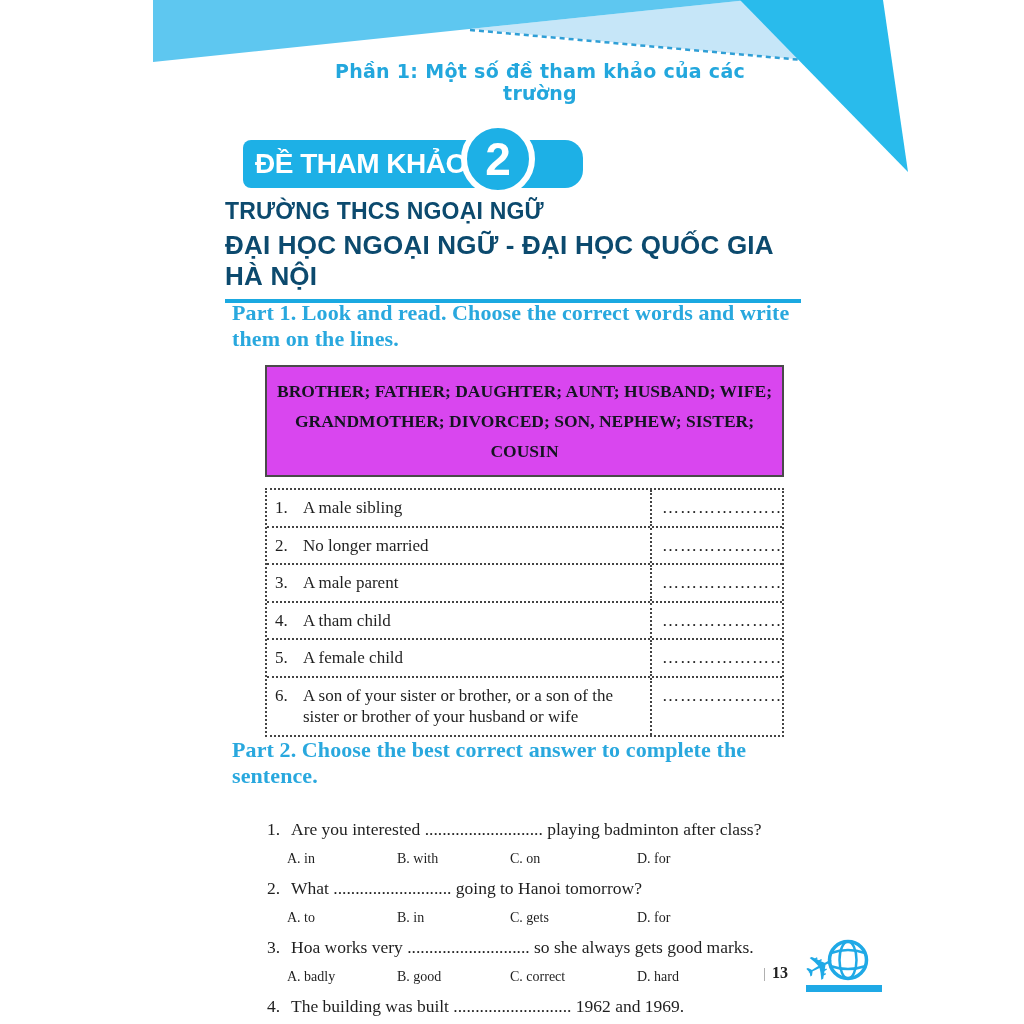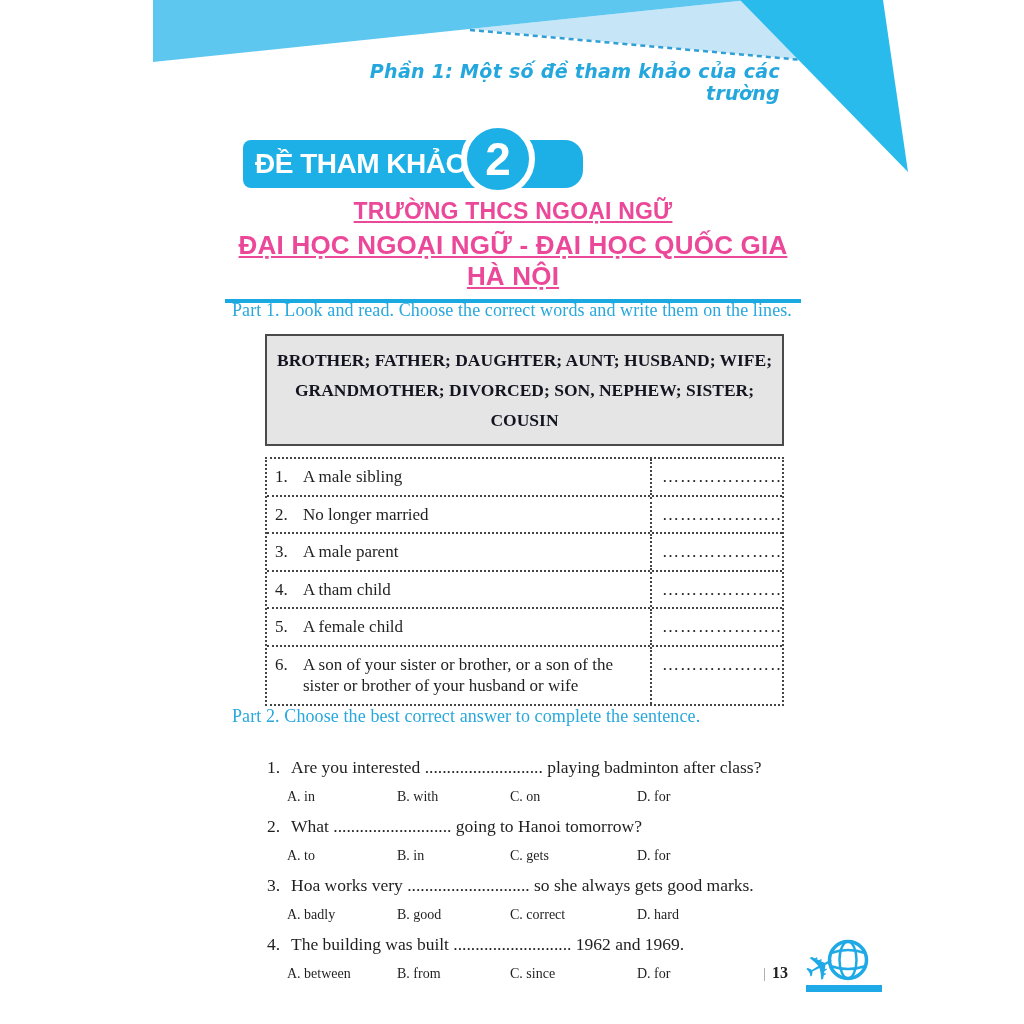--- a/index.html
+++ b/index.html
@@ -10,23 +10,23 @@
     font-family:"Liberation Serif", serif;
     color:#1f1f1f;
     overflow:hidden;
   }
 
   
   .header-art { position:absolute; top:0; left:0; width:1024px; height:200px; }
 
   .breadcrumb {
     position:absolute; top:60px; left:300px; width:480px;
-    text-align:right;
+    text-align:center;
     font-family:"DejaVu Sans", sans-serif;
-    font-weight:bold; font-style:italic;
+    font-weight:bold; 
     font-size:19px; color:#23a7dd; letter-spacing:0.3px;
   }
 
   
   .banner { position:absolute; left:243px; top:140px; height:48px; }
   .banner-rect {
     position:relative; width:340px; height:48px;
     background:#1db0e6; border-radius:8px 18px 18px 8px;
     display:flex; align-items:center; padding-left:12px;
   }
@@ -37,37 +37,37 @@
   .banner-circle {
     position:absolute; left:218px; top:-18px;
     width:74px; height:74px; border-radius:50%;
     background:#1db0e6; border:6px solid #ffffff;
     display:flex; align-items:center; justify-content:center;
     font-family:"Liberation Sans", sans-serif; font-weight:bold;
     font-size:46px; color:#ffffff;
   }
 
   
-  .school { position:absolute; left:225px; top:198px; width:576px; text-align:center;
-            font-family:"Liberation Sans", sans-serif; font-weight:bold; color:#ec4899;text-decoration:underline; }
+  .school { position:absolute; left:225px; top:198px; width:576px; 
+            font-family:"Liberation Sans", sans-serif; font-weight:bold; color:#0c4a6e; }
   .school-line1 { font-size:23px; letter-spacing:0.2px; }
   .school-line2 { font-size:26px; margin-top:5px; letter-spacing:0.2px; }
   .school-underline { margin-top:7px; height:4px; background:#1ba9e1; }
 
   
   .content { position:absolute; left:232px; top:300px; width:563px; }
 
   .part-heading {
-    font-weight:normal; font-size:18px; color:#29a8de; letter-spacing:0.1px;
+    font-weight:bold; font-size:22px; color:#29a8de; letter-spacing:0.1px;
   }
 
   .word-box {
     margin:13px 11px 0 33px;
     border:2px solid #4a4a4a;
-    background:#e5e5e5;
+    background:#d946ef;
     padding:9px 6px;
     text-align:center;
     font-weight:bold; font-size:17.5px; color:#141420;
     line-height:30px;
   }
 
   .def-table {
     margin:11px 11px 0 33px;
     border:2px dotted #444;
   }

